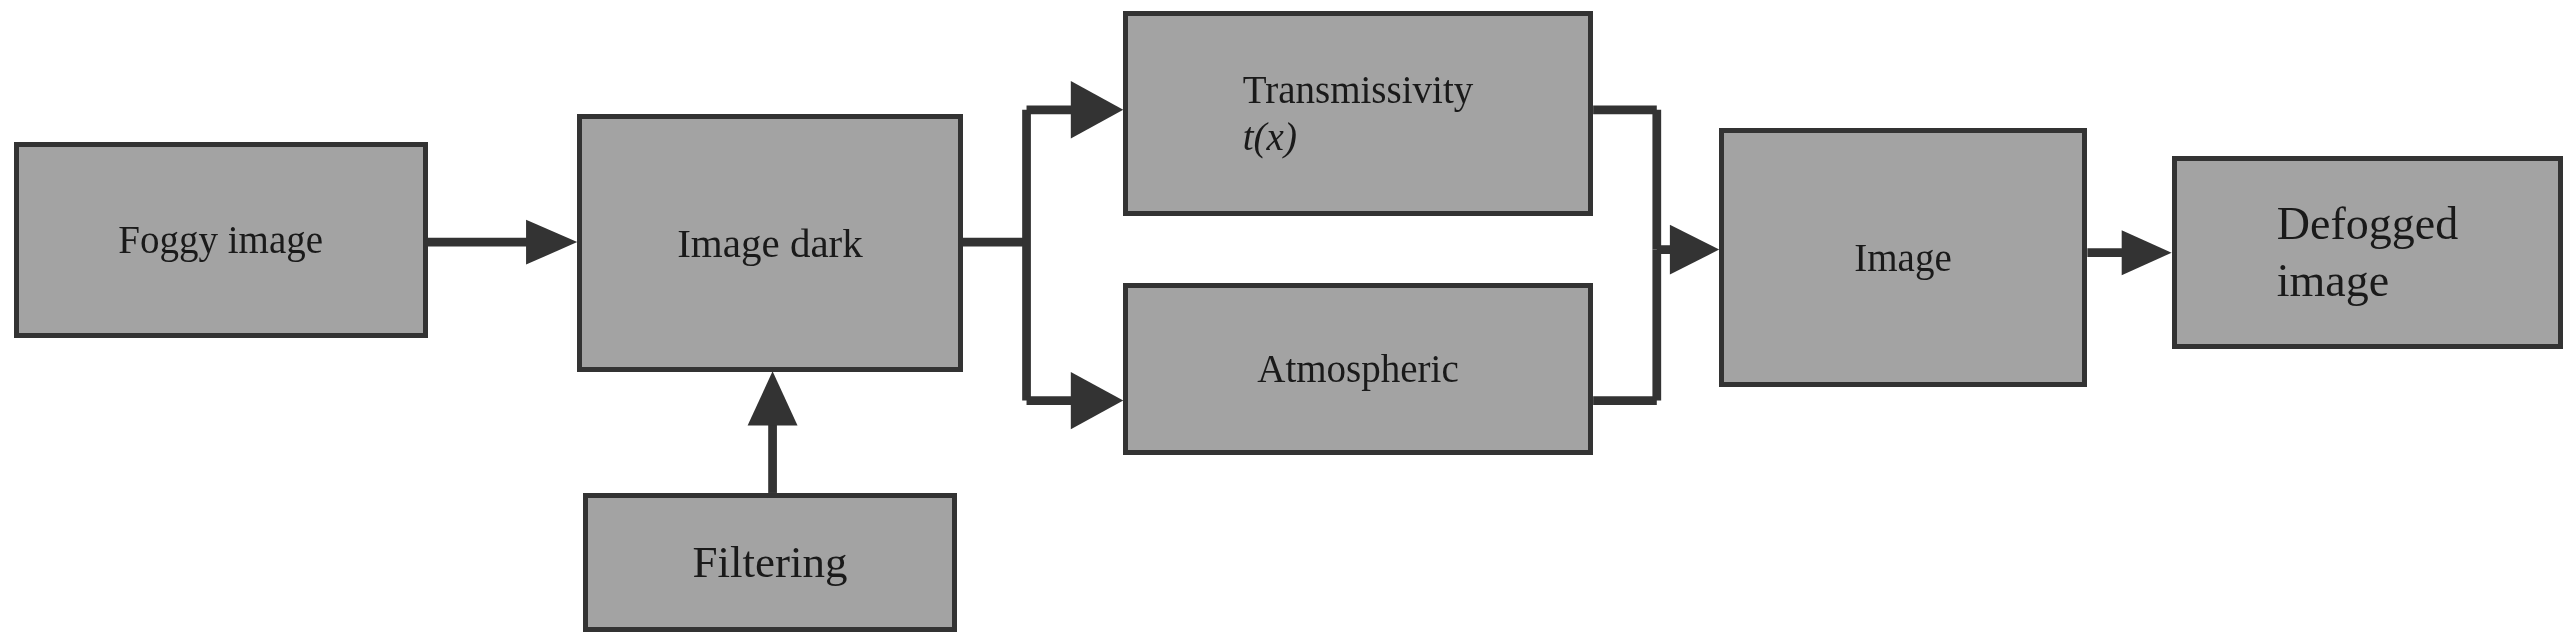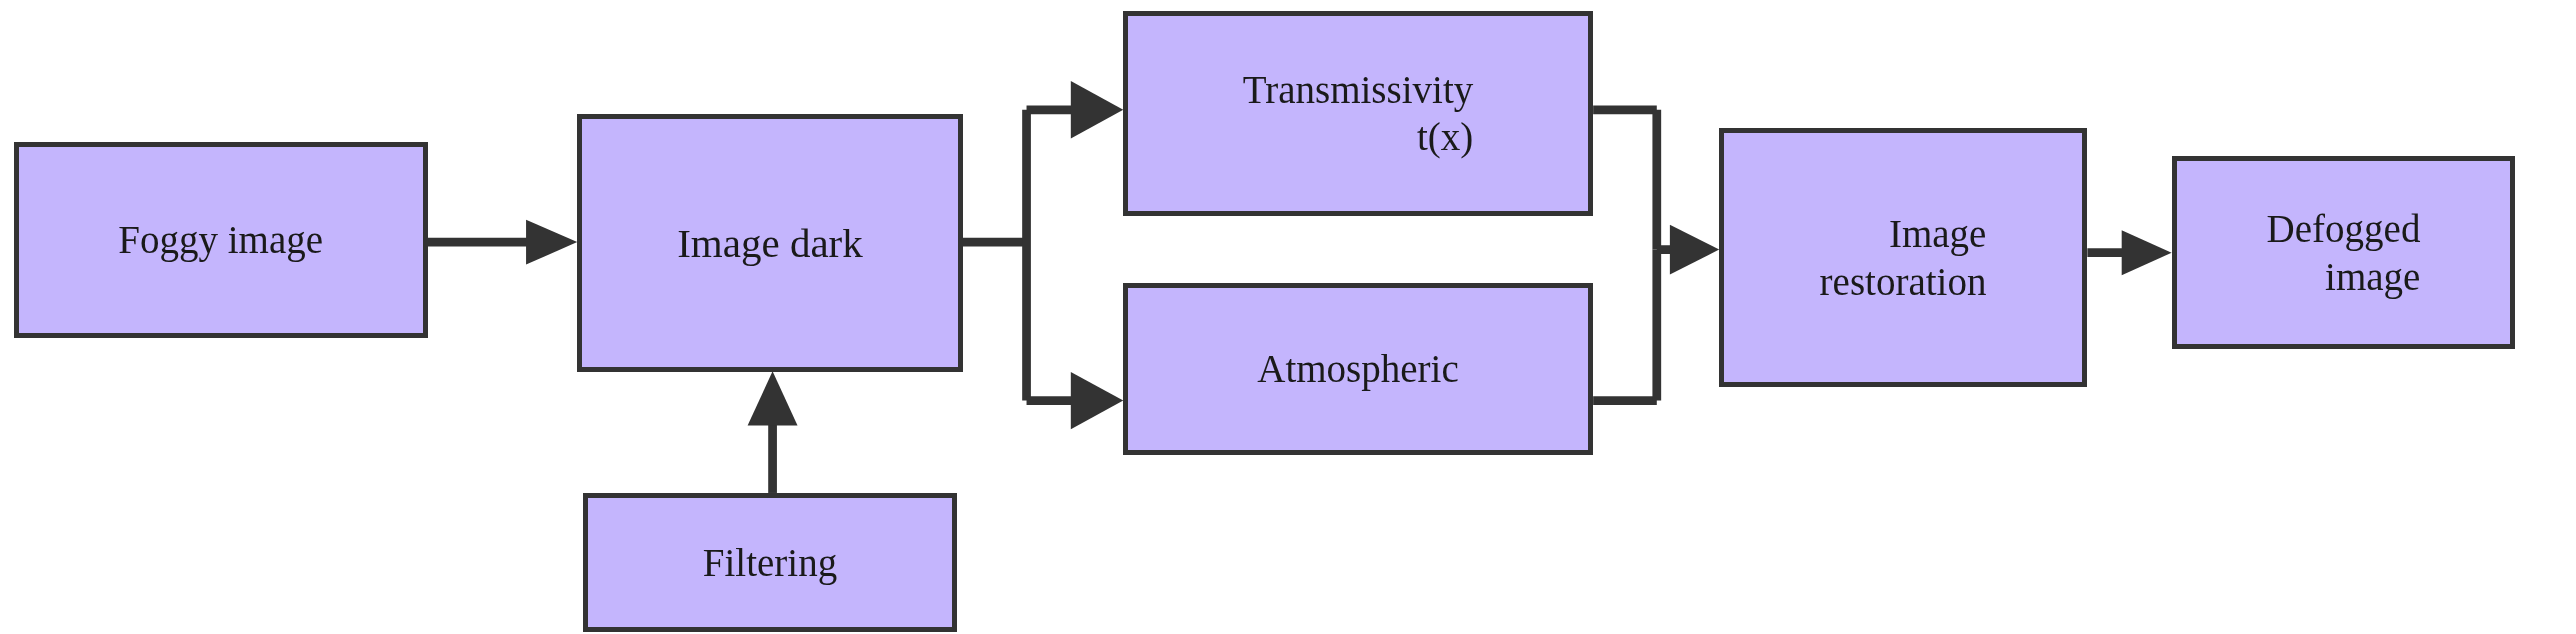--- a/index.html
+++ b/index.html
@@ -5,40 +5,40 @@
 <style>
   html,body{margin:0;padding:0;background:#ffffff;}
   body{
     font-family:"Liberation Serif","DejaVu Serif",serif;
     width:2576px;height:634px;position:relative;overflow:hidden;
   }
   #canvas{position:absolute;left:0;top:0;width:2576px;height:634px;}
   .node{
     position:absolute;
     box-sizing:border-box;
-    background:#c4b5fd;
+    background:#a3a3a3;
     border:5.6px solid #333333;
     display:flex;align-items:center;justify-content:center;
-    text-align:right;
+    text-align:left;
     color:#1a1a1a;
     line-height:1.22;
     z-index:5;
   }
   .node .lbl{display:block;padding:0 6.2px;}
   .node .lbl .ln{display:block;white-space:nowrap;}
-  .node .lbl .ln.italic{}
+  .node .lbl .ln.italic{font-style:italic;}
 
   
   #node-foggy-image      {left:13.7px;  top:142px; width:414px; height:196px; font-size:39px;}
   #node-image-dark-channel{left:577px; top:114px; width:386px; height:258px; font-size:41px;}
   #node-transmissivity   {left:1123px;top:10.6px;  width:470px; height:205px; font-size:39px;}
   #node-atmospheric-light{left:1123px;top:283px; width:470px; height:172px; font-size:39px;}
   #node-image-restoration{left:1719px;top:128px; width:368px; height:259px; font-size:39px;}
-  #node-defogged-image   {left:2172px;top:156px; width:343px; height:193px; font-size:39px;}
-  #node-filtering        {left:583px; top:493px; width:374px; height:139px; font-size:39px;}
+  #node-defogged-image   {left:2172px;top:156px; width:391px; height:193px; font-size:46px;}
+  #node-filtering        {left:583px; top:493px; width:374px; height:139px; font-size:45px;}
 
   
   #edges{position:absolute;left:0;top:0;width:2576px;height:634px;z-index:2;pointer-events:none;}
   #edges path,#edges line{stroke:#333333;fill:none;stroke-width:14;}
   #edges polygon{fill:#333333;stroke:none;}
 </style>
 </head>
 <body>
 
 <div id="canvas">
@@ -113,21 +113,20 @@
 
   <div class="node" id="node-atmospheric-light">
     <span class="lbl">
       <span class="ln">Atmospheric</span>
     </span>
   </div>
 
   <div class="node" id="node-image-restoration">
     <span class="lbl">
       <span class="ln">Image</span>
-      <span class="ln">restoration</span>
     </span>
   </div>
 
   <div class="node" id="node-defogged-image">
     <span class="lbl">
       <span class="ln">Defogged</span>
       <span class="ln">image</span>
     </span>
   </div>
 

